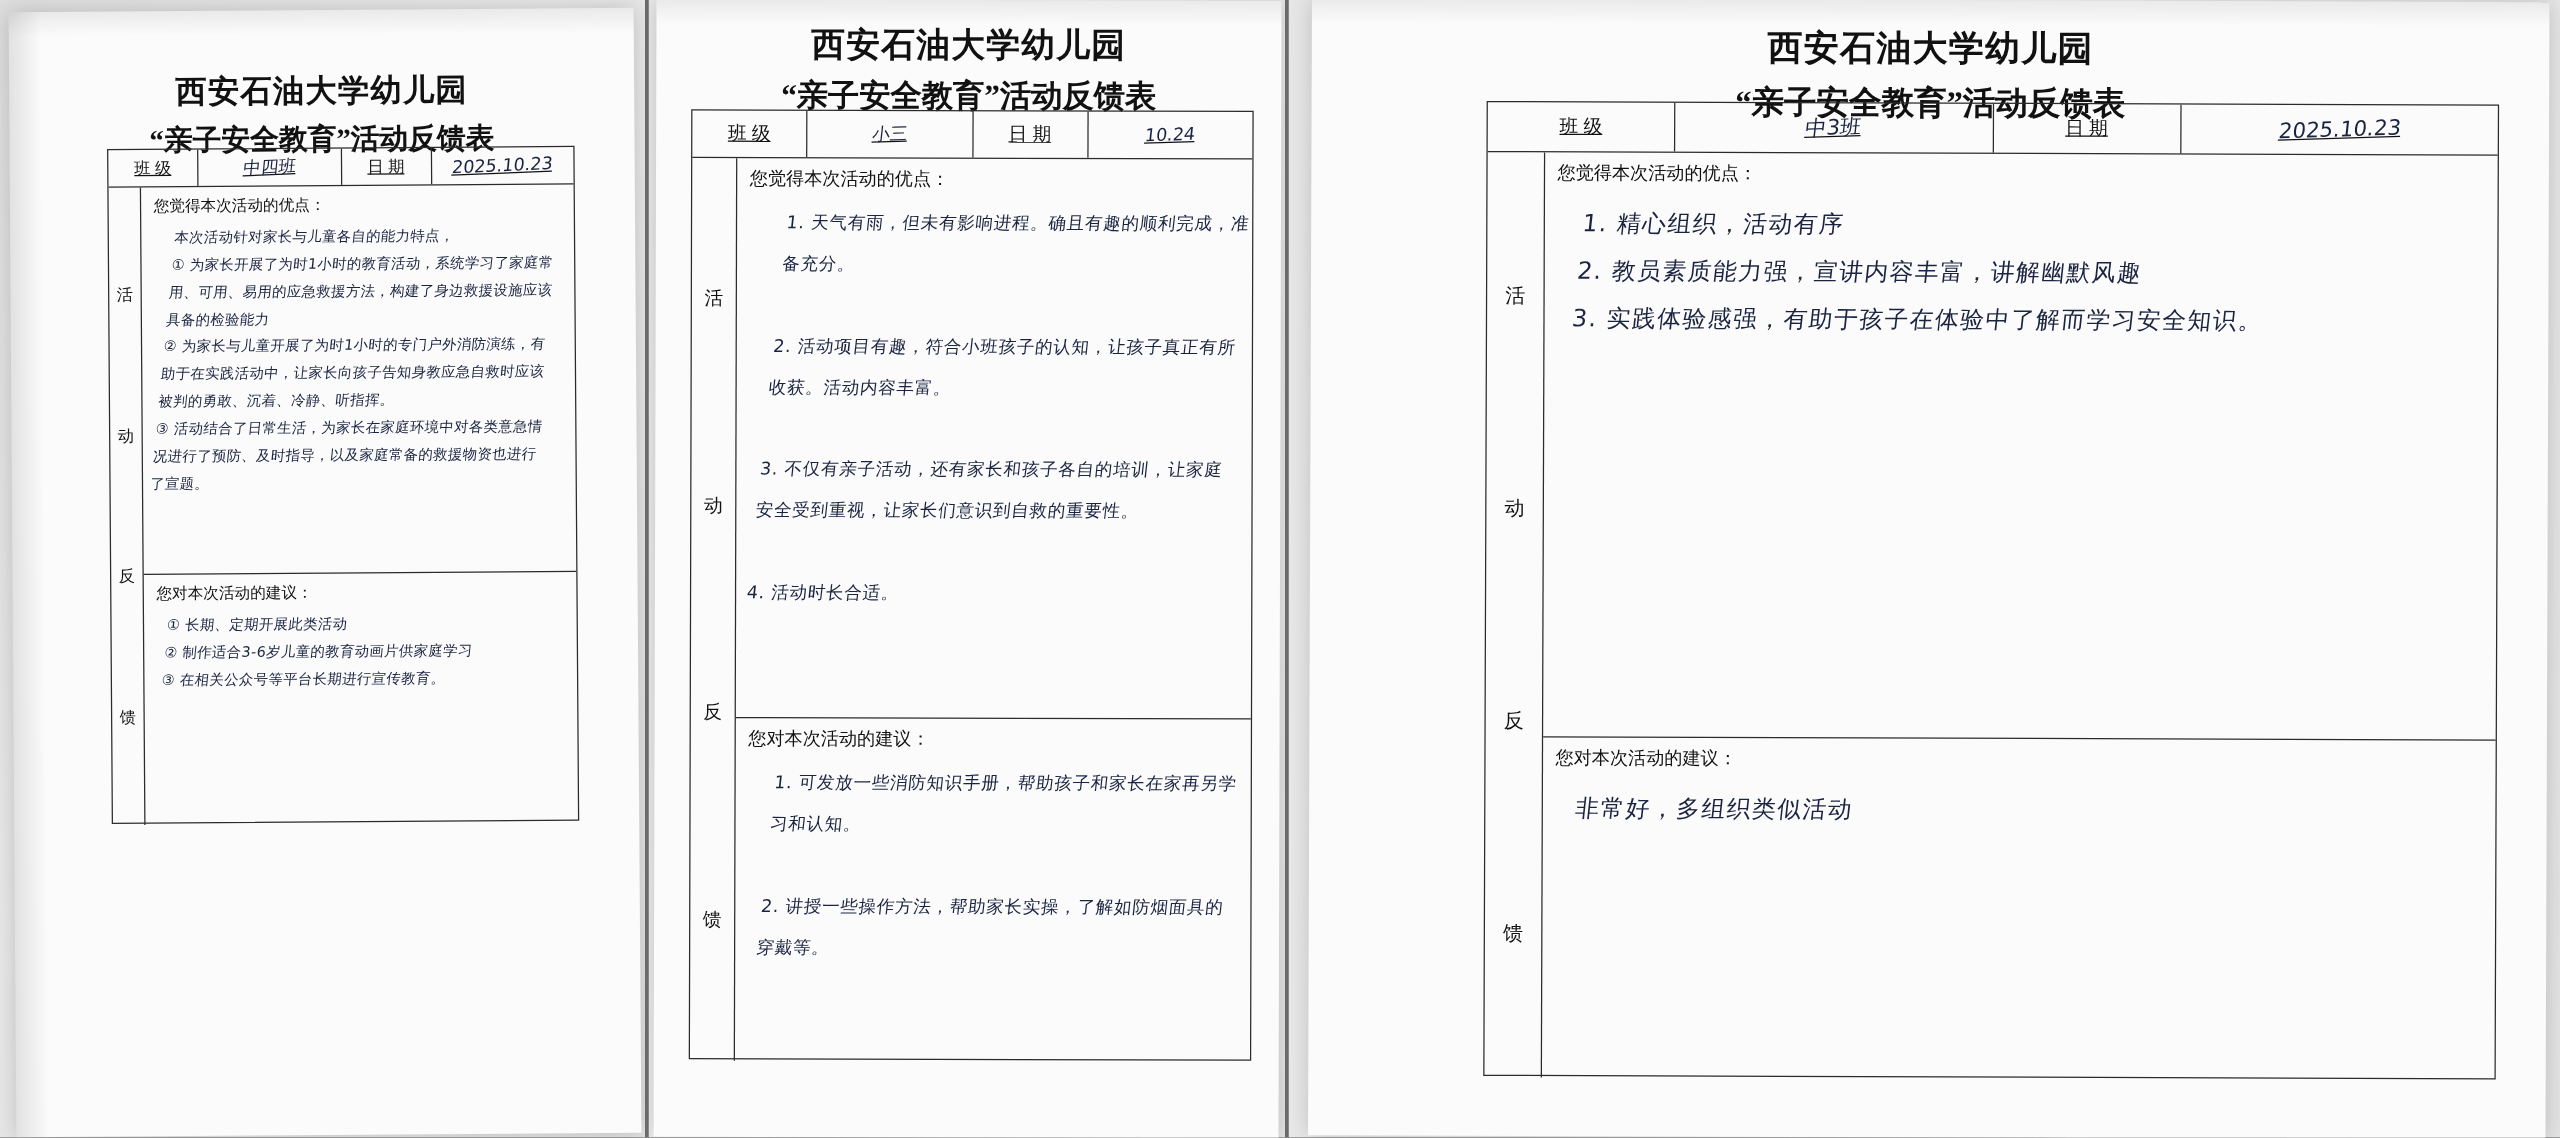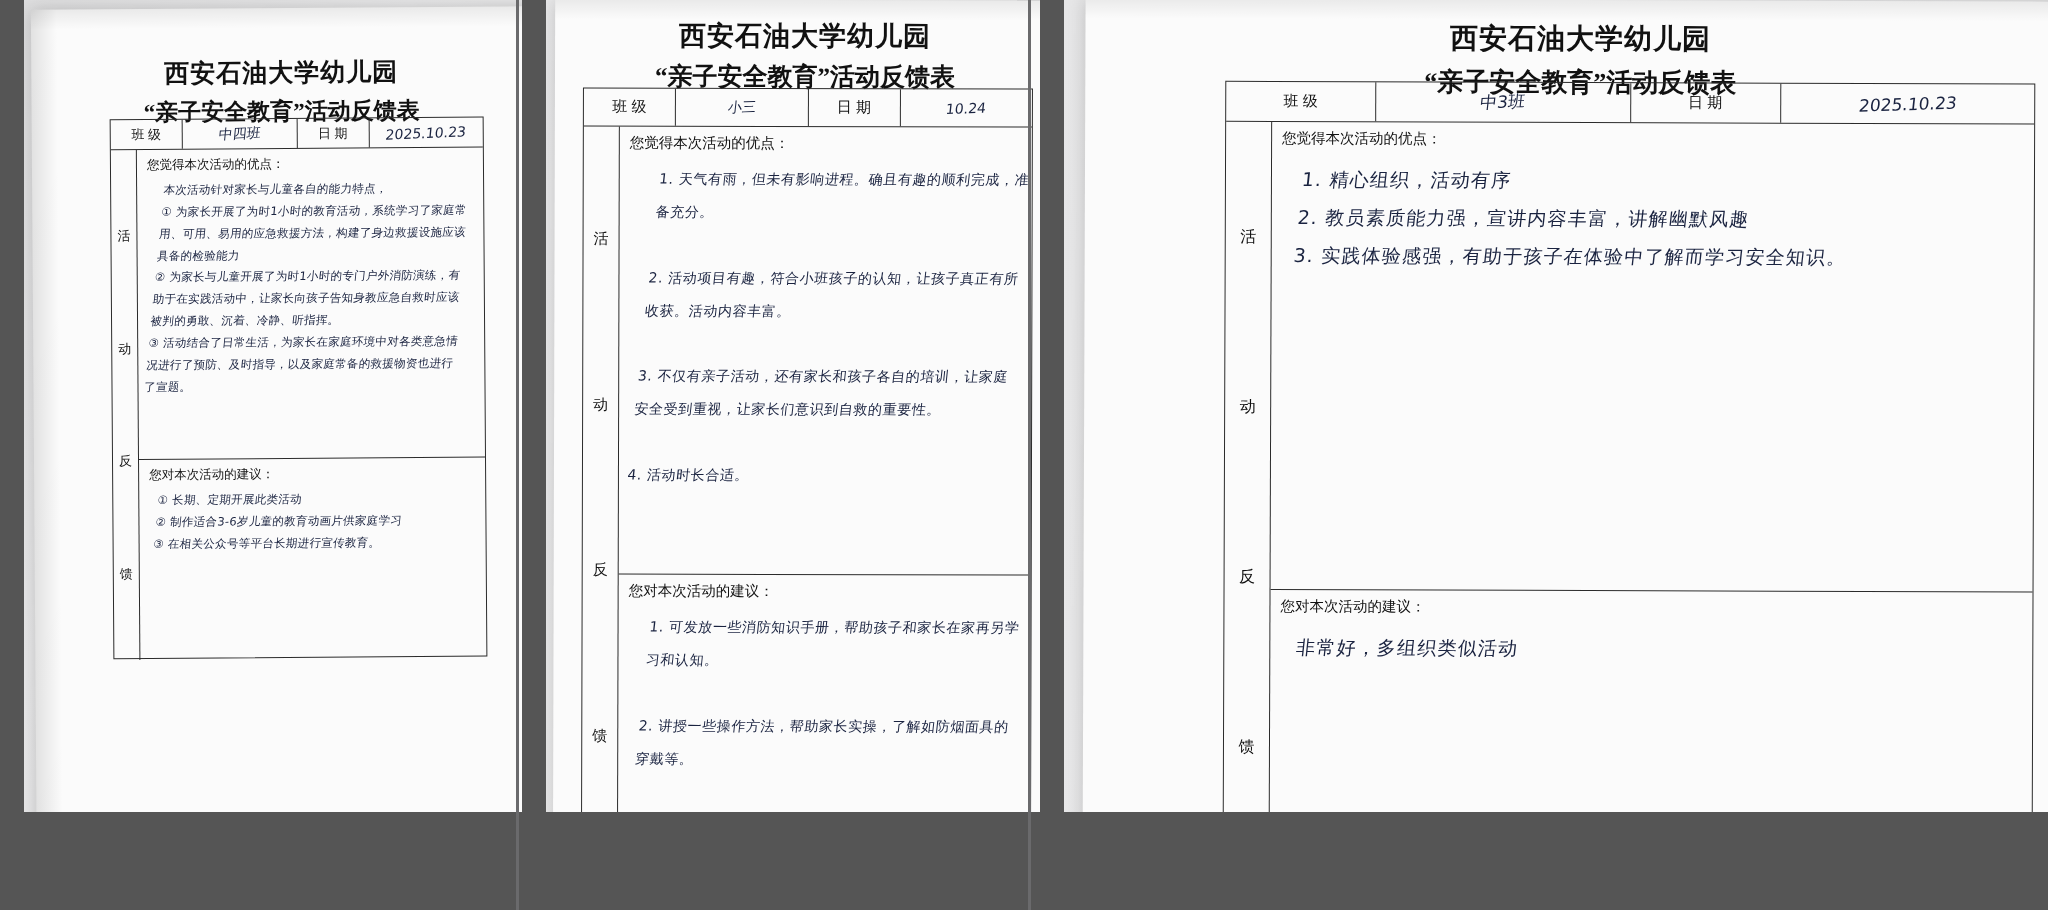--- a/index.html
+++ b/index.html
@@ -13,24 +13,23 @@
     overflow: hidden;
     font-family: "Liberation Sans", sans-serif;
   }
   .sheets {
     display: flex;
     width: 2048px;
     height: 910px;
   }
   .sheet {
     position: relative;
-    height: 812px;
+    height: 910px;
     overflow: hidden;
     background: #e9e9eb;
-    margin-left: 24px;
   }
   .sheet.s1 { width: 516px; background: linear-gradient(120deg,#dededf 0%, #e8e8e9 40%, #e2e2e3 100%); }
   .sheet.s2 { width: 512px; background: linear-gradient(100deg,#e9e9ea 0%, #f0f0f0 45%, #e4e4e5 100%); }
   .sheet.s3 { width: 1020px; background: linear-gradient(100deg,#e6e6e7 0%, #efeff0 50%, #e3e3e4 100%); }
 
   
   .paper {
     position: absolute;
     background: #fbfbfb;
     box-shadow: 0 0 18px rgba(0,0,0,0.18);
@@ -80,20 +79,21 @@
   .s3 .row-head { height: 40px; }
 
   .cell {
     display: flex;
     align-items: center;
     justify-content: center;
     box-sizing: border-box;
     font-size: 13px;
     color: #111;
     font-family: "Liberation Sans", sans-serif;
+    text-decoration: underline;
   }
   .cell.b-r { border-right: 1.4px solid #2b2b2b; }
 
   .lbl-class { flex: 0 0 72px; }
   .val-class { flex: 1; }
   .lbl-date  { flex: 0 0 72px; }
   .val-date  { flex: 1; }
   .s2 .lbl-class, .s2 .lbl-date { flex: 0 0 92px; }
   .s3 .lbl-class, .s3 .lbl-date { flex: 0 0 150px; }
   .s2 .cell, .s3 .cell { font-size: 15px; }

